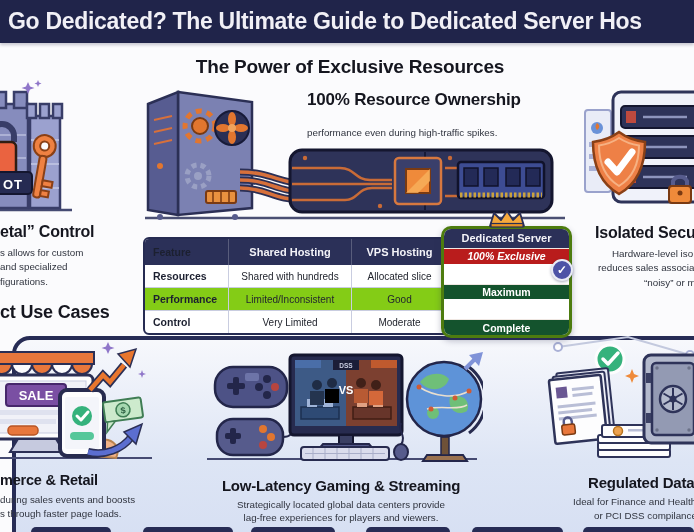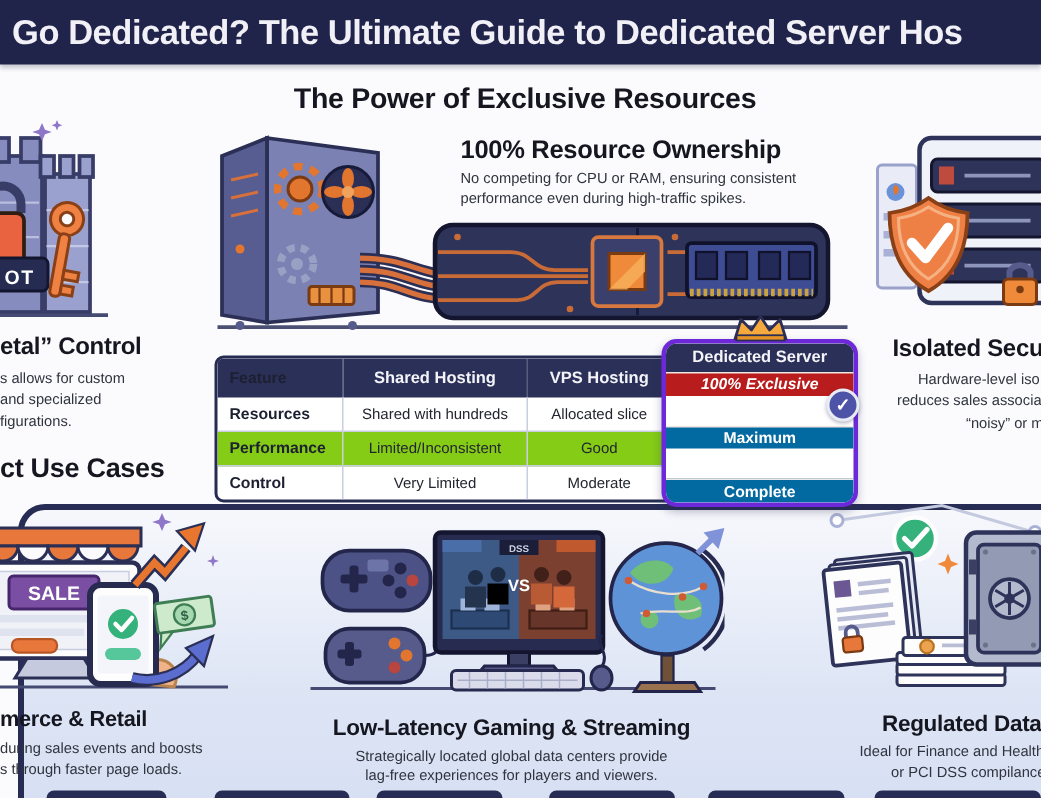--- a/index.html
+++ b/index.html
@@ -51,28 +51,28 @@
   .cell{display:flex;align-items:center;justify-content:center;font-size:10px;color:#23262f;
      border-right:1px solid #c9cde0;border-bottom:1px solid #c9cde0;}
   .cell.last-col{border-right:none;}
   .cell.last-row{border-bottom:none;}
   .cell.head{background:#2b3058;color:#f3f3f8;font-weight:bold;font-size:11px;
      border-right:1px solid rgba(255,255,255,.22);border-bottom:none;}
   .cell.feat{justify-content:flex-start;padding-left:8px;font-weight:bold;font-size:10.5px;color:#1c2030;}
   .row-alt{background:#84cc16;}
 
   #ded-col{left:441px;top:226px;width:131px;height:112px;z-index:5;
-     border:3px solid #6d28d9;border-radius:10px;background:#fff;overflow:hidden;
+     border:3px solid #4d7c0f;border-radius:10px;background:#fff;overflow:hidden;
      display:flex;flex-direction:column;box-shadow:0 3px 6px rgba(43,47,85,.3);}
   #ded-col .dhead{height:31px;background:#2b3058;color:#f3f3f8;font-weight:bold;font-size:11px;
      display:flex;align-items:center;justify-content:center;}
   #ded-col .dcell{height:25px;display:flex;align-items:center;justify-content:center;
      color:#fff;font-weight:bold;font-size:10.5px;border-top:1px solid #efe7e2;}
   .dc-orange{background:#b91c1c;font-style:italic;}
-  .dc-purple{background:#0369a1;margin-top:20px;}
+  .dc-purple{background:#14532d;margin-top:20px;}
   #crown{left:486px;top:210px;z-index:6;}
   #check-badge{left:551px;top:259px;width:22px;height:22px;border-radius:50%;z-index:6;
      background:#4d53a6;border:2px solid #e9ebf5;color:#fff;font-size:12px;font-weight:bold;
      display:flex;align-items:center;justify-content:center;box-shadow:0 1px 3px rgba(43,47,85,.4);}
 
   
   #uc-panel{left:12px;top:336px;width:700px;height:228px;z-index:1;
      border:4px solid #272c55;border-radius:18px;
      background:linear-gradient(180deg,#f7f8fc 0%,#dde5f5 55%,#d5def2 100%);}
   .bseg{position:absolute;top:527px;height:6px;background:#272c55;border-radius:5px 5px 0 0;z-index:4;}
@@ -91,21 +91,20 @@
 <body>
 
 <div id="stage">
 
   <div id="banner" class="abs">
     <div id="banner-title">Go Dedicated? The Ultimate Guide to Dedicated Server Hos</div>
   </div>
 
   <div id="power-heading" class="t hd">The Power of Exclusive Resources</div>
   <div id="own-title" class="t hd">100% Resource Ownership</div>
-  <div id="own-l1" class="t body-txt">No competing for CPU or RAM, ensuring consistent</div>
   <div id="own-l2" class="t body-txt">performance even during high-traffic spikes.</div>
 
   <svg id="castle-svg" class="illus" width="80" height="135" viewBox="0 0 80 135">
     <line x1="-5" y1="130" x2="72" y2="130" stroke="#454a72" stroke-width="2.5"></line>
     <rect x="-30" y="24" width="58" height="104" fill="#868cbd" stroke="#383d68" stroke-width="2.5"></rect>
     <rect x="-26" y="12" width="12" height="16" fill="#868cbd" stroke="#383d68" stroke-width="2.5"></rect>
     <rect x="-6" y="12" width="12" height="16" fill="#868cbd" stroke="#383d68" stroke-width="2.5"></rect>
     <rect x="14" y="12" width="13" height="16" fill="#868cbd" stroke="#383d68" stroke-width="2.5"></rect>
     <line x1="-28" y1="55" x2="26" y2="55" stroke="#b9bede" stroke-width="1.5"></line>
     <line x1="-28" y1="78" x2="26" y2="78" stroke="#b9bede" stroke-width="1.5"></line>

